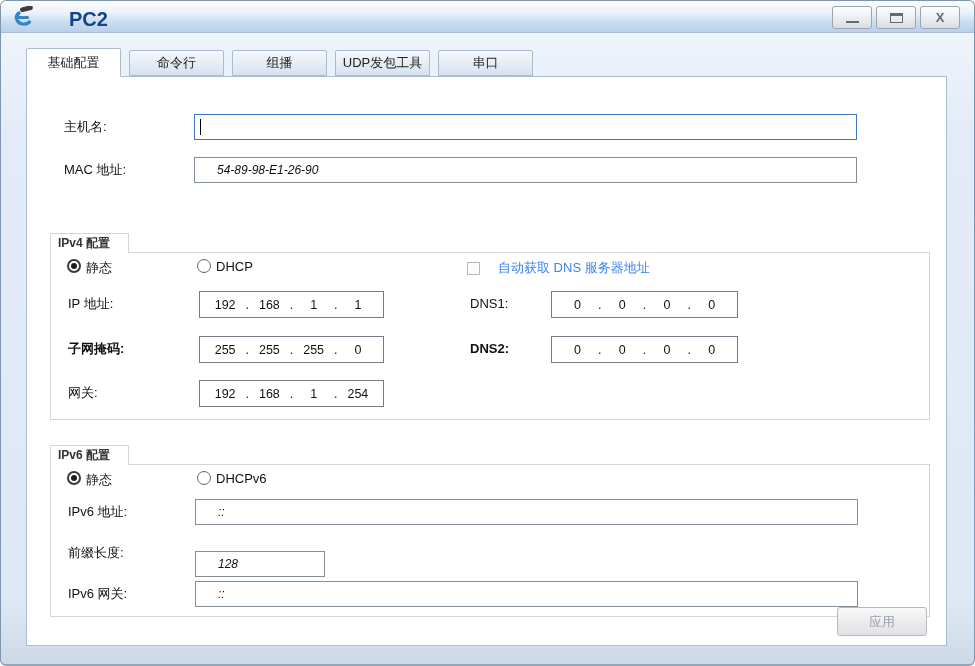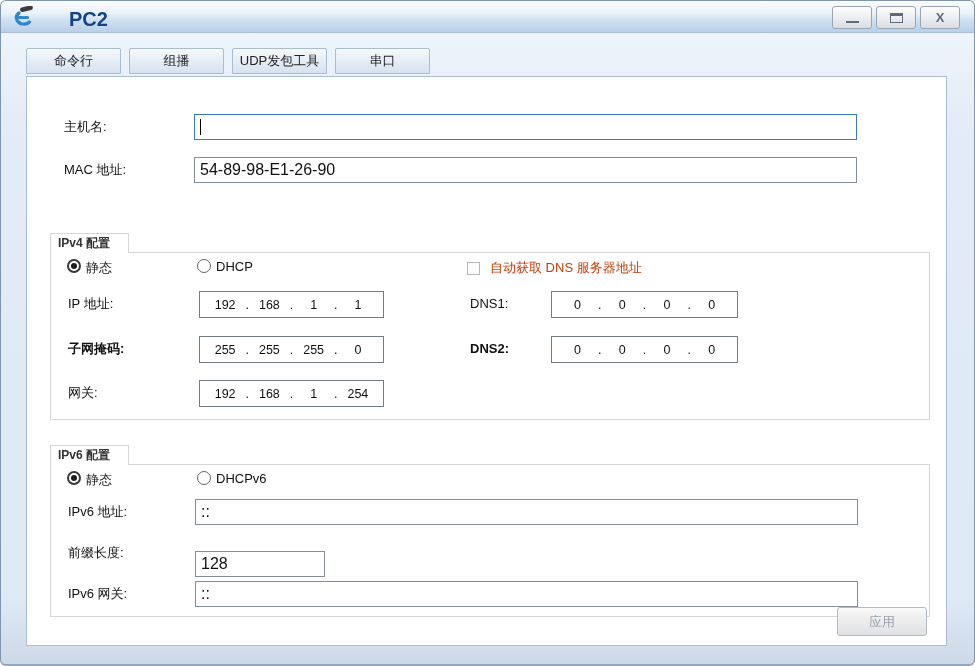--- a/index.html
+++ b/index.html
@@ -39,21 +39,21 @@
   }
   .tab.selected { background:#fff; height:29px; border-bottom:1px solid #fff; margin-bottom:-1px; }
   
   .panel {
     position:absolute; left:25px; top:75px; width:921px; height:570px;
     background:#fff; border:1px solid #aabccf; z-index:2;
   }
   .lbl { position:absolute; height:26px; line-height:26px; font-size:13px; color:#111; white-space:nowrap; }
   .text-input {
     position:absolute; height:26px; background:#fff; border:1px solid #848e98;
-    font-size:16px; line-height:24px; padding:0 5px; color:#111;
+    font-size:12px; line-height:24px; padding:0 22px; color:#111;font-style:italic;
   }
   .text-input.focused { border:1px solid #3c78c3; }
   .caret { position:absolute; left:5px; top:4px; width:1px; height:16px; background:#000; }
   .ipinput {
     position:absolute; height:27px; border:1px solid #747d86; background:#fff;
     display:flex; align-items:center; padding:0 8px; font-size:12.5px; color:#111;justify-content:flex-end;
   }
   .oct { flex:1; text-align:center; }
   .sep { width:10px; text-align:center; color:#111; }
   
@@ -66,21 +66,21 @@
   .radio-item { position:absolute; display:flex; gap:5px; font-size:13px; color:#111; }
   .radio {
     display:inline-block; width:14px; height:14px; border-radius:50%;
     border:1px solid #666; background:#fff; position:relative;
   }
   .radio.checked { border:2px solid #3a3a3a; }
   .radio.checked::after {
     content:''; position:absolute; left:2px; top:2px; width:6px; height:6px;
     border-radius:50%; background:#1d1d1d;
   }
-  .check-item { position:absolute; display:flex; align-items:center; gap:10px; font-size:13px; color:#c2410c; }
+  .check-item { position:absolute; display:flex; align-items:center; gap:18px; font-size:13px; color:#3b82f6; }
   .checkbox { display:inline-block; width:13px; height:13px; border:1px solid #b8b8b8; background:#fcfcfc; }
   .apply-btn {
     position:absolute; left:810px; top:530px; width:90px; height:29px;
     background:linear-gradient(#f9f9f9,#ececee 50%,#e0e1e4);
     border:1px solid #b4bac1; border-radius:3px;
     display:flex; align-items:center; justify-content:center;
     font-size:13px; color:#9aa2ab;
   }
 </style>
 </head>
@@ -102,20 +102,23 @@
       <div class="win-btn">
           <span class="glyph-max"></span>
         </div>
       <div class="win-btn">
           <span>X</span>
         </div>
     </div>
   </div>
 
   <div class="tabs">
+    <div class="tab selected">
+        <span>基础配置</span>
+      </div>
     <div class="tab">
         <span>命令行</span>
       </div>
     <div class="tab">
         <span>组播</span>
       </div>
     <div class="tab">
         <span>UDP发包工具</span>
       </div>
     <div class="tab">

